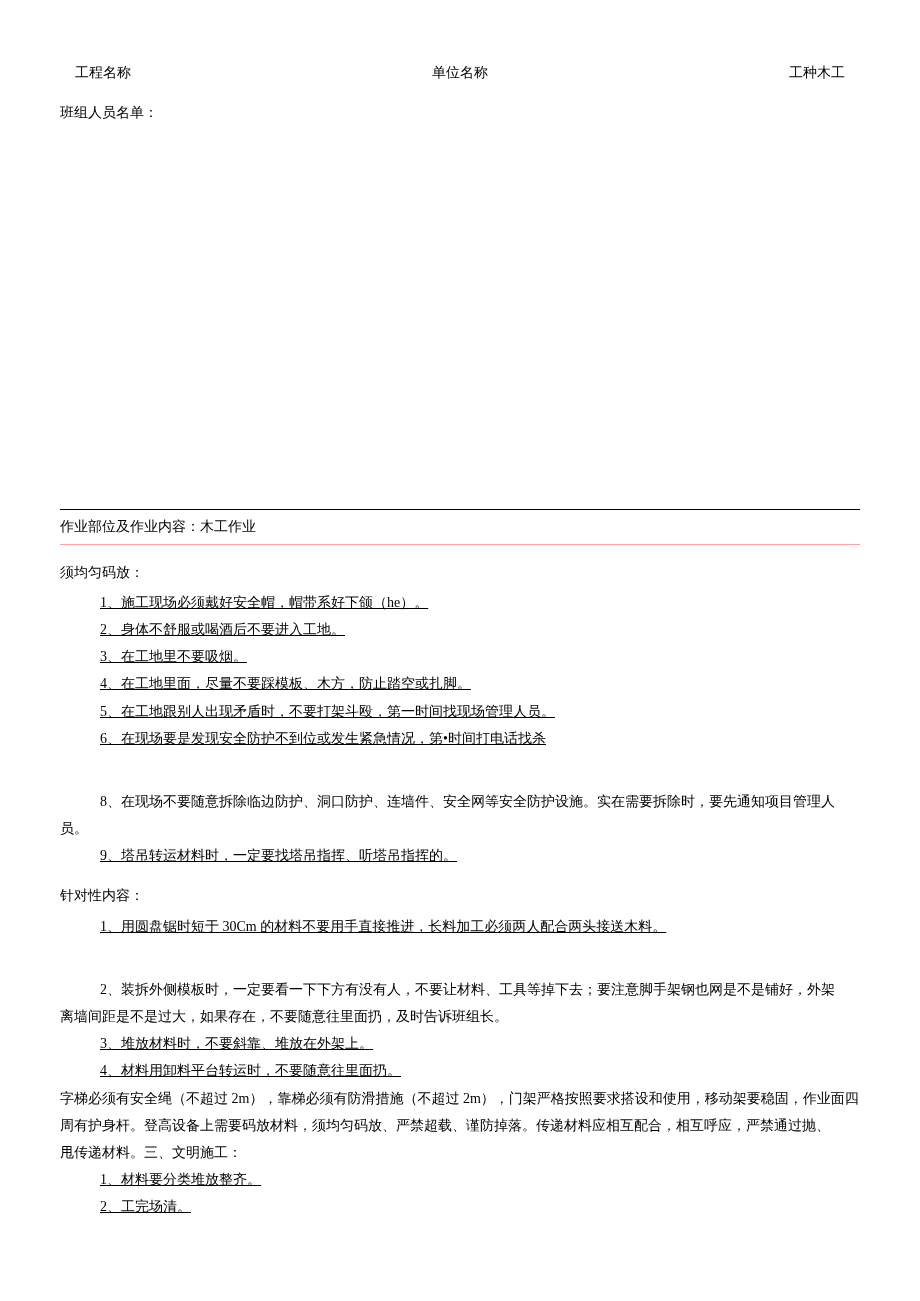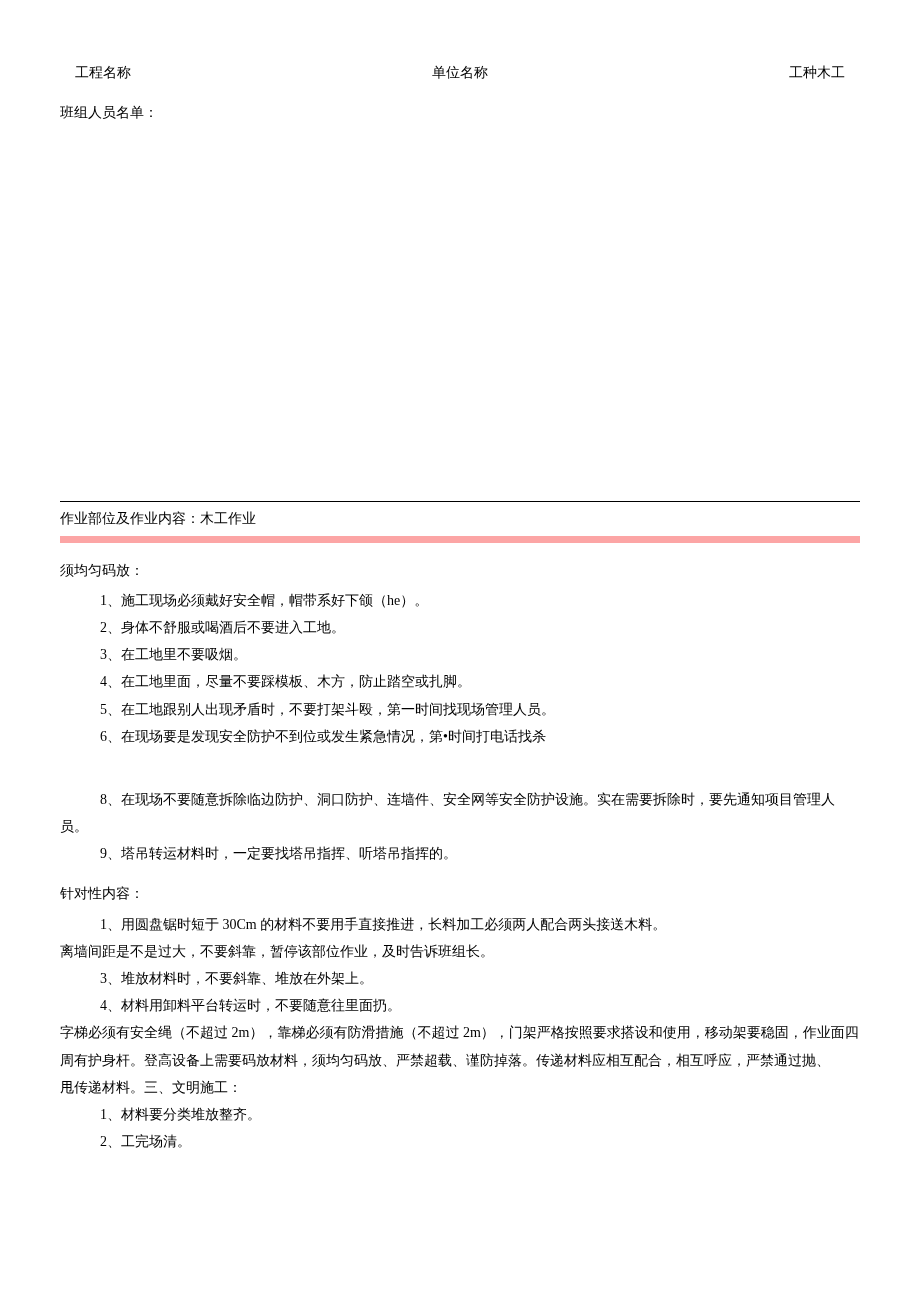--- a/index.html
+++ b/index.html
@@ -20,42 +20,43 @@
       display: flex;
       justify-content: space-between;
       margin-bottom: 15px;
       padding: 0 15px;
     }
     .header-item {
       display: inline-block;
       text-align: center;
     }
     .team-list {
-      margin-bottom: 16px;
+      margin-bottom: 24px;
       padding: 0 0;
     }
     .spacer {
       height: 360px;
     }
     .section-divider {
       border-top: 1px solid #000;
-      border-bottom: 7px solid #fca5a5;
+      border-bottom: 1px solid #fca5a5;
       padding: 4px 0;
       margin-bottom: 15px;
     }
     .content-section {
       margin-bottom: 15px;
     }
     .section-title {
       margin-bottom: 5px;
     }
     .list-item {
       padding-left: 40px;
       text-indent: 0;
       margin-bottom: 2px;
+      text-decoration: underline;
     }
     .list-item-long {
       padding-left: 0;
       text-indent: 40px;
       margin-bottom: 2px;
       margin-top: 38px;
     }
     .continuation {
       padding-left: 0;
       text-indent: 0;
@@ -86,21 +87,22 @@
   <div class="list-item">5、在工地跟别人出现矛盾时，不要打架斗殴，第一时间找现场管理人员。</div>
   <div class="list-item">6、在现场要是发现安全防护不到位或发生紧急情况，第•时间打电话找杀</div>
   <div class="list-item-long">8、在现场不要随意拆除临边防护、洞口防护、连墙件、安全网等安全防护设施。实在需要拆除时，要先通知项目管理人</div>
   <div class="continuation">员。</div>
   <div class="list-item">9、塔吊转运材料时，一定要找塔吊指挥、听塔吊指挥的。</div>
 </div>
 
 <div class="content-section">
   <div class="section-title">针对性内容：</div>
   <div class="list-item">1、用圆盘锯时短于 30Cm 的材料不要用手直接推进，长料加工必须两人配合两头接送木料。</div>
-  <div class="continuation">离墙间距是不是过大，不要斜靠，暂停该部位作业，及时告诉班组长。</div>
+  <div class="list-item-long">2、装拆外侧模板时，一定要看一下下方有没有人，不要让材料、工具等掉下去；要注意脚手架钢也网是不是铺好，外架</div>
+  <div class="continuation">离墙间距是不是过大，如果存在，不要随意往里面扔，及时告诉班组长。</div>
   <div class="list-item">3、堆放材料时，不要斜靠、堆放在外架上。</div>
   <div class="list-item">4、材料用卸料平台转运时，不要随意往里面扔。</div>
   <div class="continuation">字梯必须有安全绳（不超过 2m），靠梯必须有防滑措施（不超过 2m），门架严格按照要求搭设和使用，移动架要稳固，作业面四</div>
   <div class="continuation">周有护身杆。登高设备上需要码放材料，须均匀码放、严禁超载、谨防掉落。传递材料应相互配合，相互呼应，严禁通过抛、</div>
   <div class="continuation">甩传递材料。三、文明施工：</div>
   <div class="list-item">1、材料要分类堆放整齐。</div>
   <div class="list-item">2、工完场清。</div>
 </div>
 
 </body></html>

